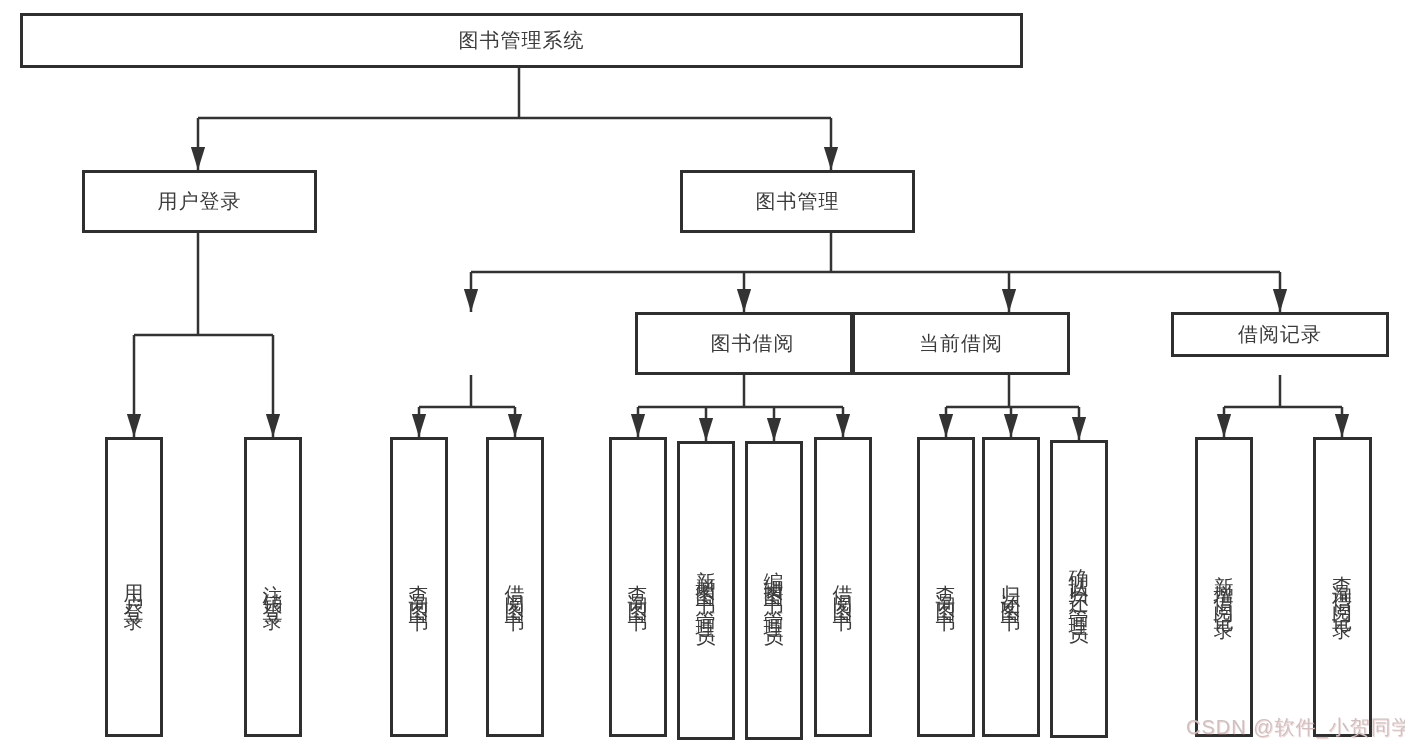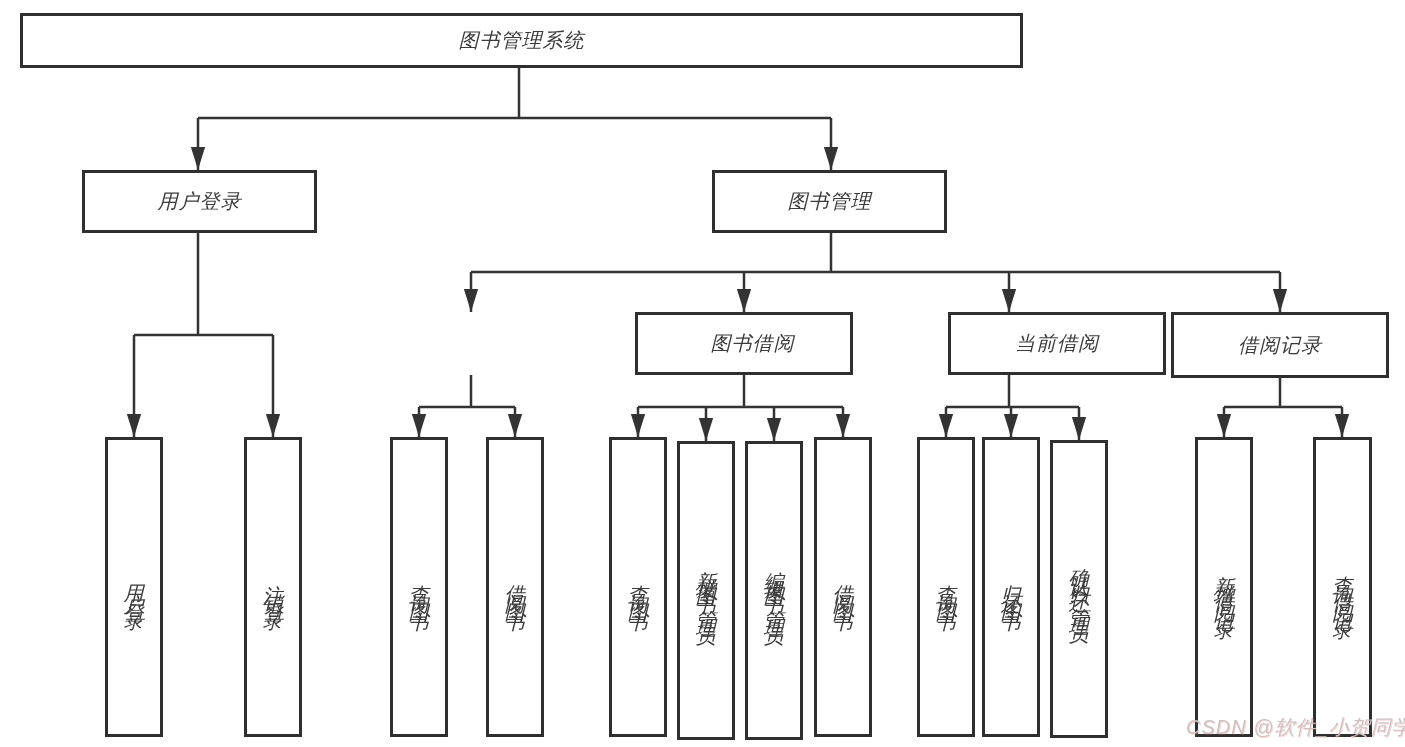--- a/index.html
+++ b/index.html
@@ -6,21 +6,20 @@
   html, body { margin: 0; padding: 0; background: #ffffff; }
   body { font-family: "Liberation Sans", "DejaVu Sans", sans-serif; }
 
   .stage {
     position: relative;
     width: 1405px;
     height: 747px;
     background: #ffffff;
     overflow: hidden;
     color: #3b3b3b;
-    font-style: italic;
   }
 
   .wires { position: absolute; left: 0; top: 0; width: 1405px; height: 747px; }
   .wire { stroke: #333333; stroke-width: 2.5; fill: none; }
 
   .node {
     position: absolute;
     border: 3px solid #2f2f2f;
     background: #ffffff;
     display: flex;
@@ -105,31 +104,31 @@
     <path class="wire" d="M1342 407 L1342 437" marker-end="url(#arrowDown)"></path>
   </svg>
 
   <div class="node hnode" style="left:20px; top:13px; width:1003px; height:55px;">
     <span class="label">图书管理系统</span>
   </div>
 
   <div class="node hnode" style="left:82px; top:170px; width:235px; height:63px;">
     <span class="label">用户登录</span>
   </div>
-  <div class="node hnode" style="left:712px; top:170px; width:235px; height:63px;">
+  <div class="node hnode" style="left:680px; top:170px; width:235px; height:63px;">
     <span class="label">图书管理</span>
   </div>
 
   <div class="node hnode" style="left:635px; top:312px; width:218px; height:63px;padding-left:17px;">
     <span class="label">图书借阅</span>
   </div>
-  <div class="node hnode" style="left:948px; top:312px; width:218px; height:63px;">
+  <div class="node hnode" style="left:852px; top:312px; width:218px; height:63px;">
     <span class="label">当前借阅</span>
   </div>
-  <div class="node hnode" style="left:1171px; top:312px; width:218px; height:66px;">
+  <div class="node hnode" style="left:1171px; top:312px; width:218px; height:45px;">
     <span class="label">借阅记录</span>
   </div>
 
   <div class="node leaf" style="left:105px; top:437px; width:58px; height:300px;">
     <span class="label">用户登录</span>
   </div>
   <div class="node leaf" style="left:244px; top:437px; width:58px; height:300px;">
     <span class="label">注销登录</span>
   </div>
 

